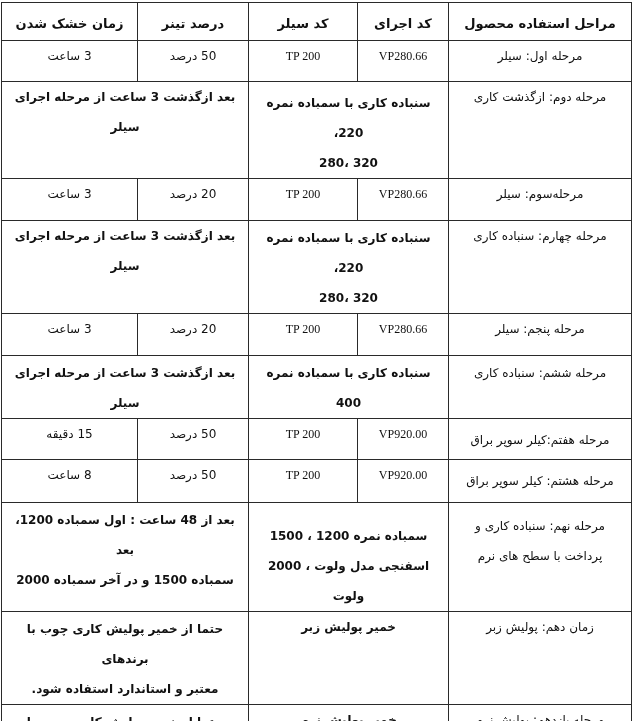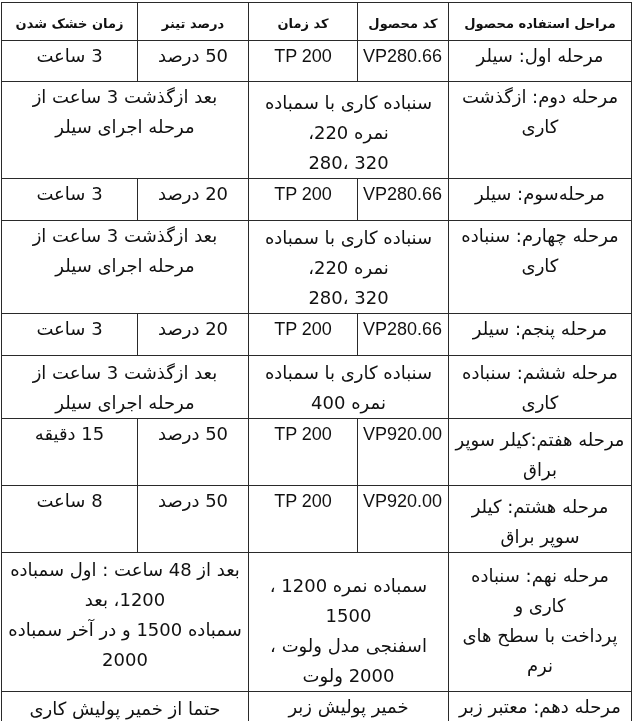--- a/index.html
+++ b/index.html
@@ -22,51 +22,52 @@
       table-layout: fixed;
       direction: rtl;
       font-family: "DejaVu Serif", "Liberation Serif", serif;
       color: #111111;
     }
     table.steps td, table.steps th {
       border: 1.5px solid #2a2a2a;
       padding: 0 6px;
       text-align: center;
       vertical-align: top;
-      font-size: 18px;
+      font-size: 12px;
       line-height: 30px;
       overflow: hidden;
     }
     table.steps th {
       font-family: "DejaVu Sans", "Liberation Sans", sans-serif;
       font-weight: bold;
       font-size: 13px;
       vertical-align: middle;
       height: 33px;
       padding-top: 4px;
     }
     td.latin {
-      font-family: Liberation Sans, sans-serif;
+      font-family: Liberation Serif, serif;
       font-size: 16px;
       padding-top: 4px;
       line-height: 30px;
     }
     td.stage {
       text-align: center;
       font-size: 13px;
       font-family: "DejaVu Sans", "Liberation Sans", sans-serif;
       line-height: 28px;
     }
     td.mid {
       vertical-align: middle;
     }
     td.fa {
       font-family: "DejaVu Sans", "Liberation Sans", sans-serif;
       font-size: 13px;
       line-height: 28px;
+      font-weight: bold;
     }
     td.fa-num {
       font-family: "DejaVu Sans", "Liberation Sans", sans-serif;
       font-size: 13px;
       line-height: 28px;
       padding-top: 4px;
     }
   </style>
 </head>
 <body>
@@ -75,22 +76,22 @@
   <colgroup>
     <col style="width:183px">
     <col style="width:91px">
     <col style="width:109px">
     <col style="width:111px">
     <col style="width:136px">
   </colgroup>
   <thead>
     <tr>
       <th>مراحل استفاده محصول</th>
-      <th>کد محصول</th>
-      <th>کد زمان</th>
+      <th>کد اجرای</th>
+      <th>کد سیلر</th>
       <th>درصد تینر</th>
       <th>زمان خشک شدن</th>
     </tr>
   </thead>
   <tbody>
 
     <tr style="height:41px">
       <td class="stage">مرحله اول: سیلر</td>
       <td class="latin">VP280.66</td>
       <td class="latin">TP 200</td>
@@ -163,21 +164,21 @@
         <div>سمباده نمره 1200 ، 1500</div>
         <div>اسفنجی مدل ولوت ، 2000 ولوت</div>
       </td>
       <td colspan="2" class="fa" style="padding-top:2px">
         <div>بعد از 48 ساعت : اول سمباده 1200، بعد</div>
         <div>سمباده 1500 و در آخر سمباده 2000</div>
       </td>
     </tr>
 
     <tr style="height:70px">
-      <td class="stage mid">مرحله دهم: معتبر زبر</td>
+      <td class="stage mid">زمان دهم: پولیش زبر</td>
       <td colspan="2" class="fa mid">خمیر پولیش زبر</td>
       <td colspan="2" class="fa" style="padding-top:2px">
         <div>حتما از خمیر پولیش کاری چوب با برندهای</div>
         <div>معتبر و استاندارد استفاده شود.</div>
       </td>
     </tr>
 
     <tr style="height:72px">
       <td class="stage mid">مرحله یازدهم: پولیش نرم</td>
       <td colspan="2" class="fa mid">خمیر پولیش نرم</td>

